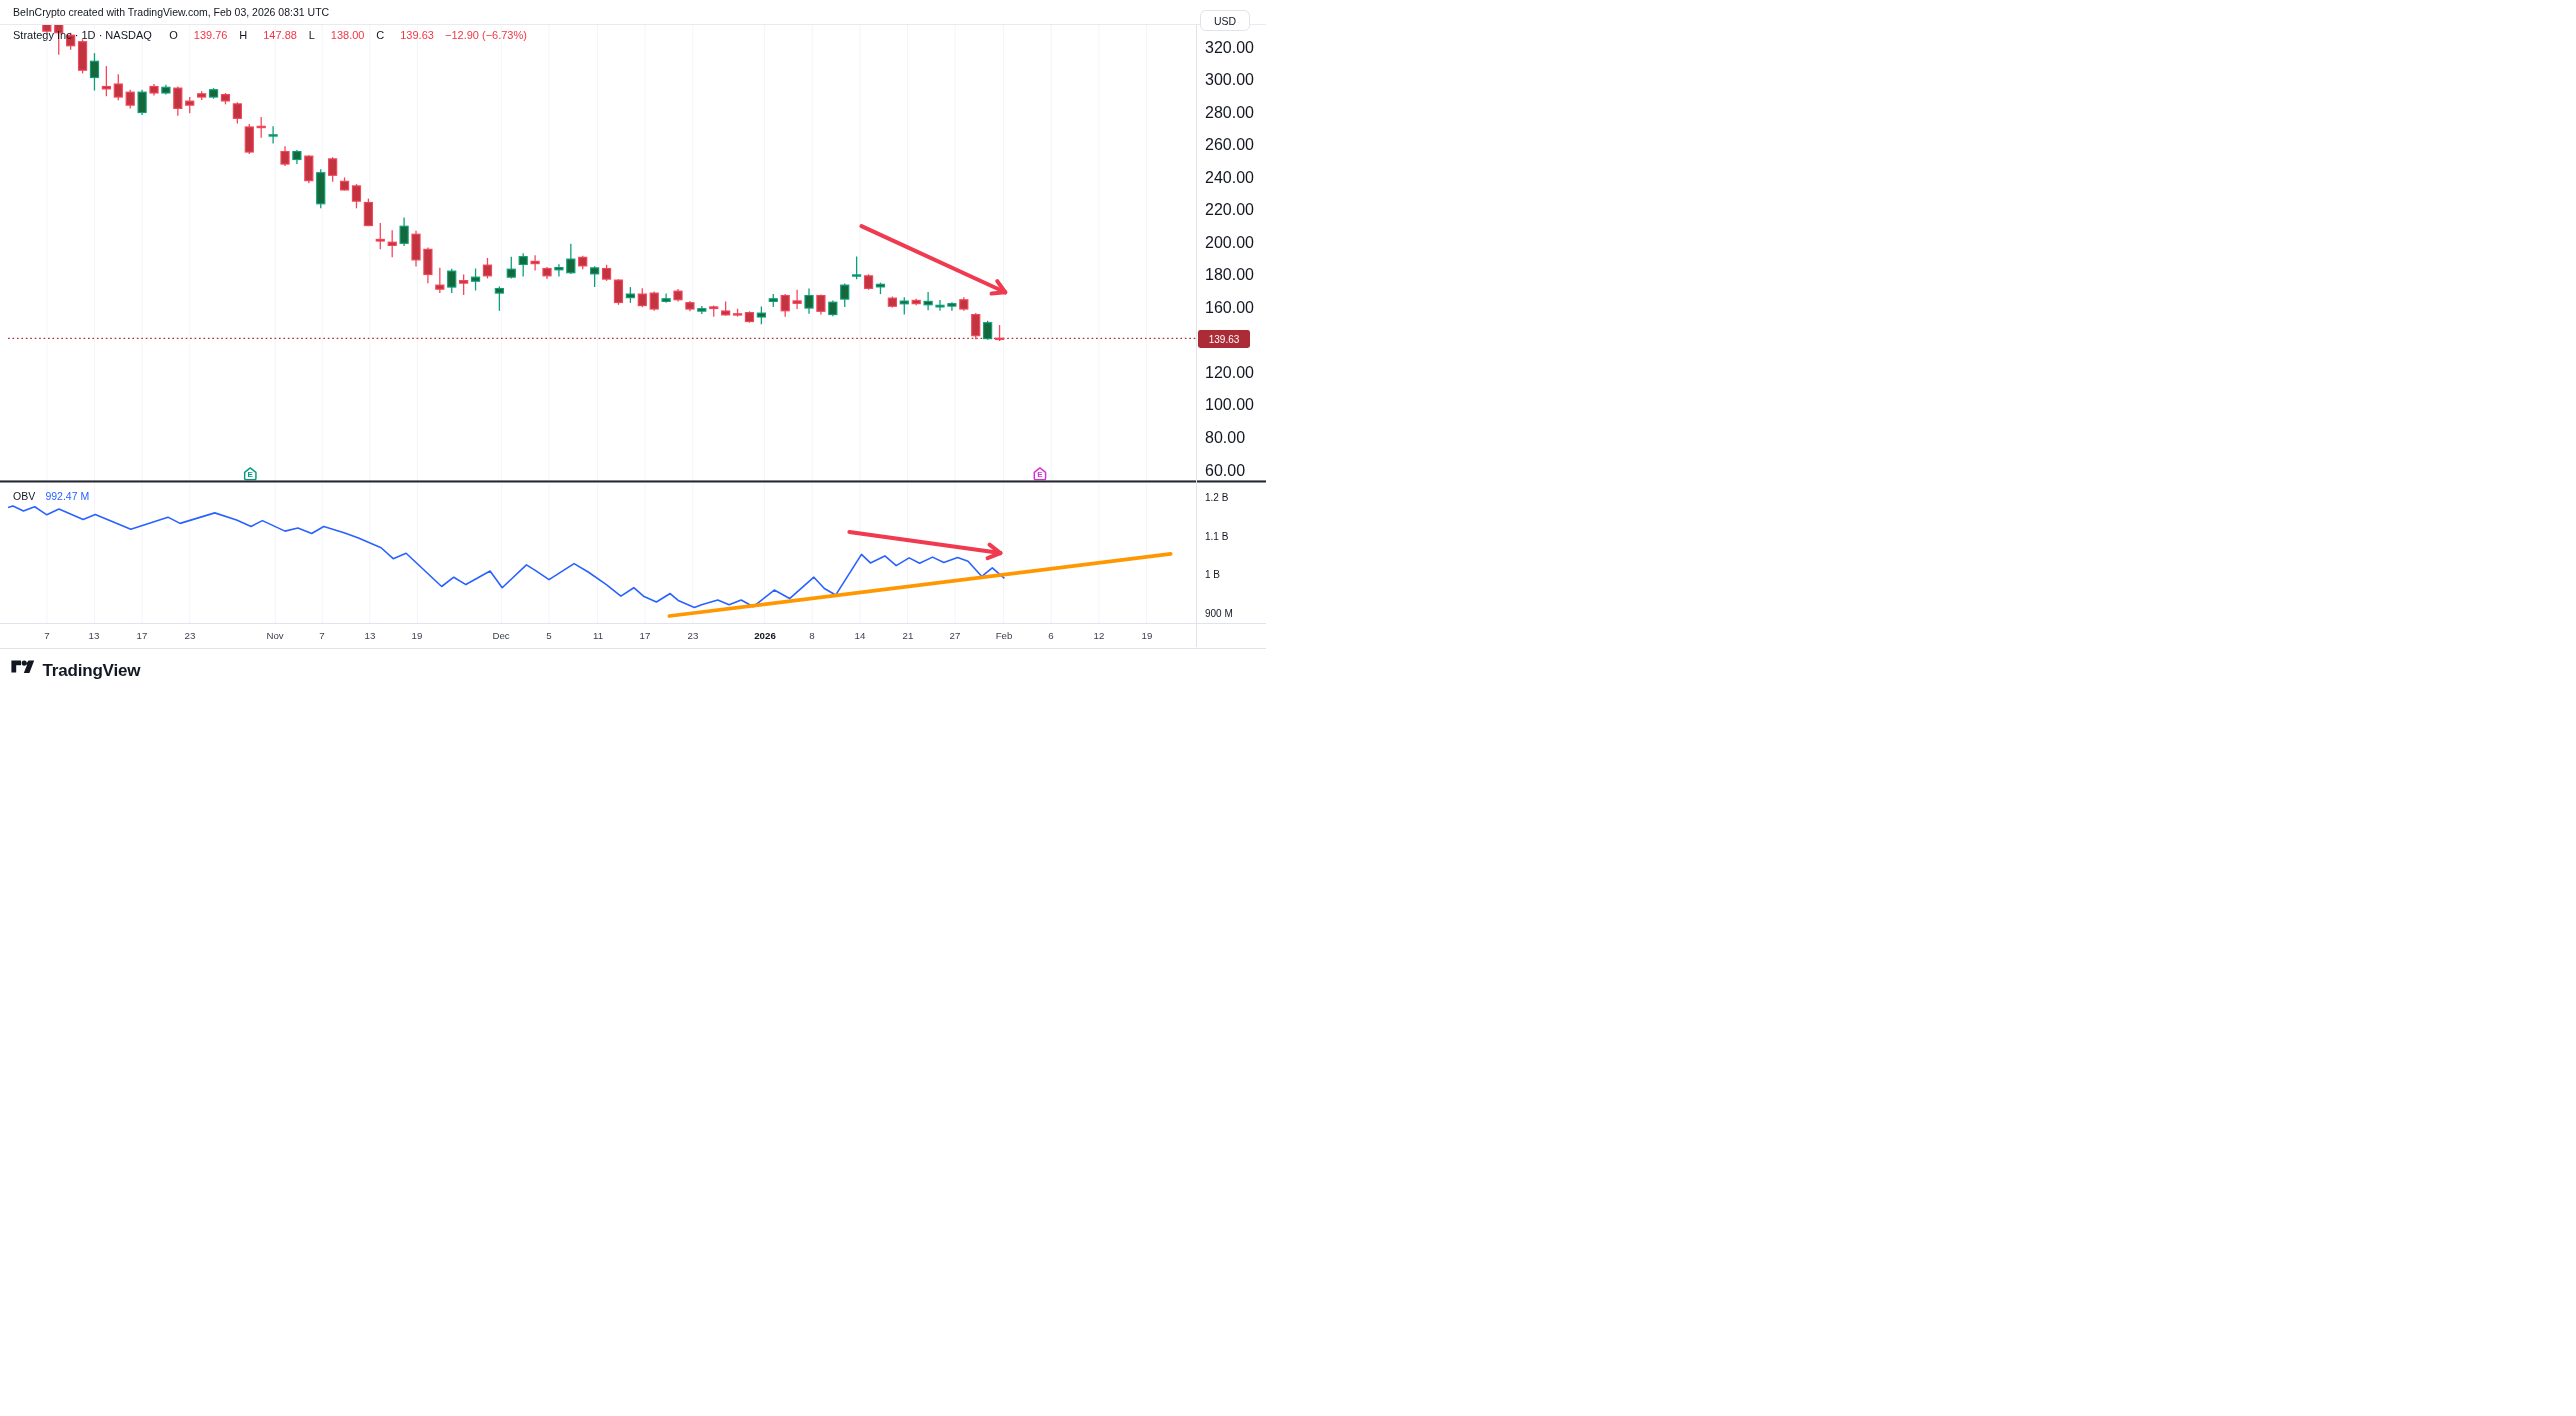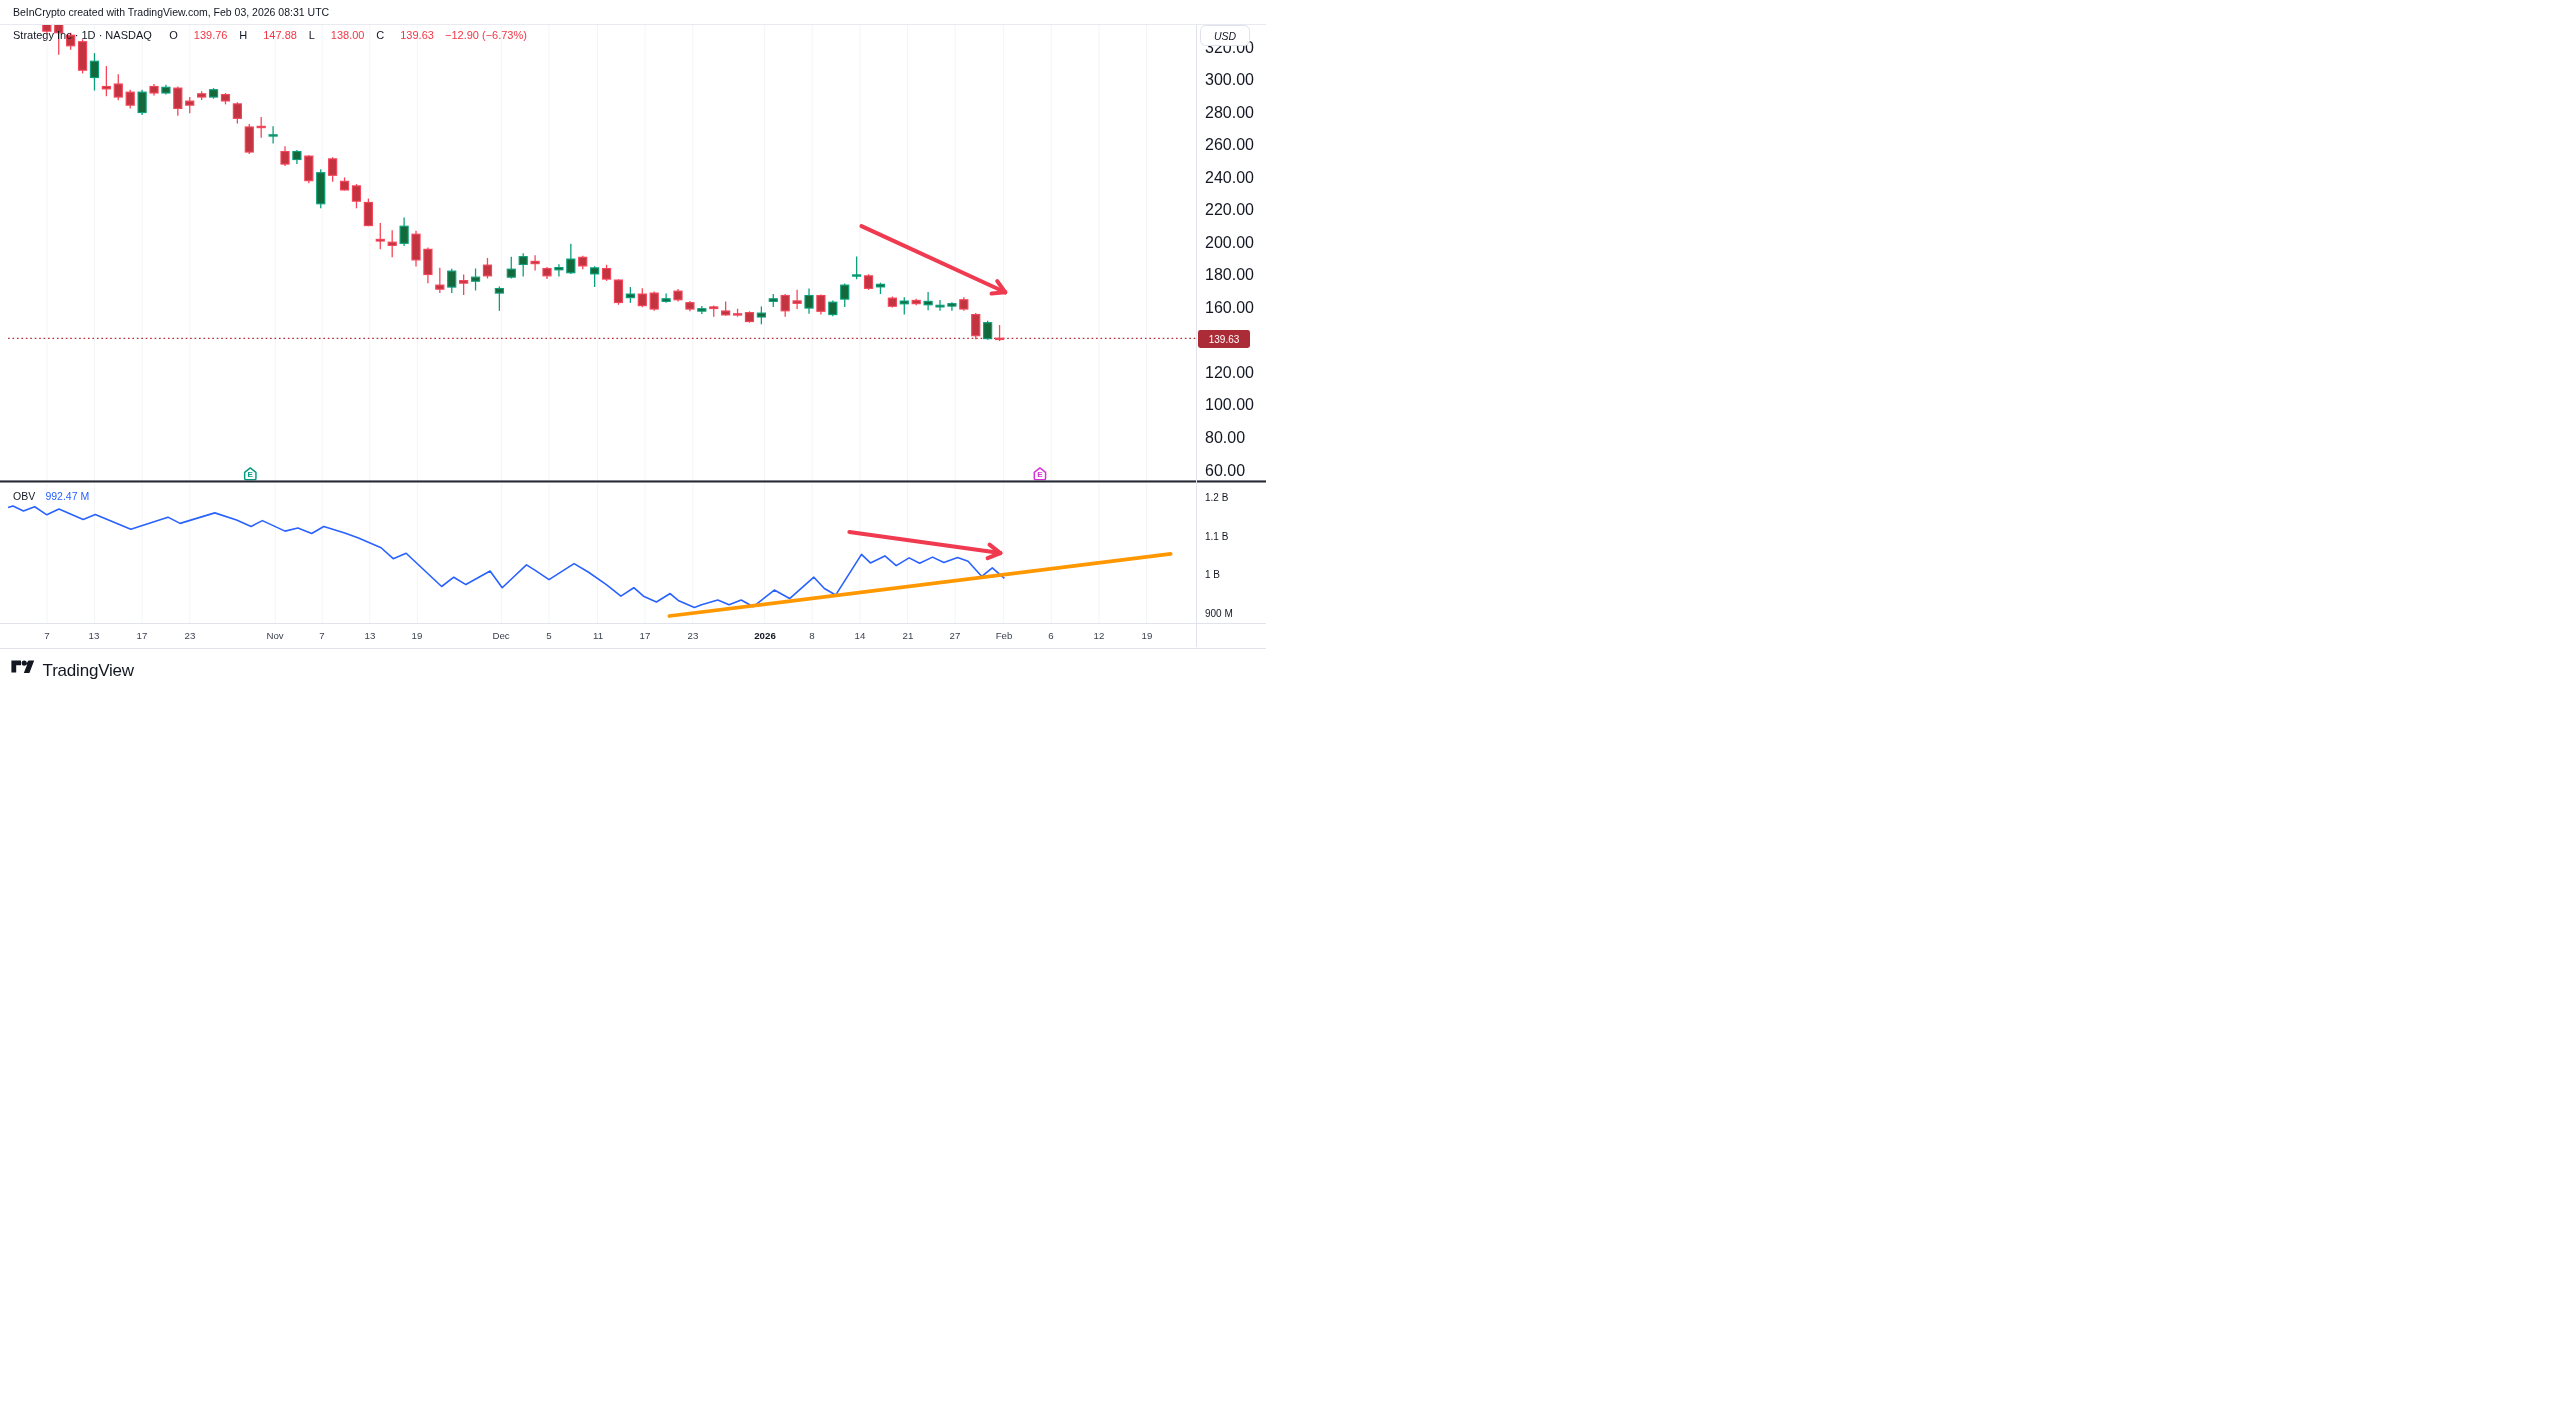--- a/index.html
+++ b/index.html
@@ -12,29 +12,29 @@
   #symbol-line .v{color:#f23645;padding-left:16px;}
   #symbol-line .lab{color:#131722;}
   #symbol-line .chg{color:#f23645;margin-left:8px;}
   #symbol-line .gap{display:inline-block;width:11.3px;}
   #symbol-line .gap2{display:inline-block;width:5.7px;}
   #chart-svg{left:0;top:0;z-index:1;}
   .axis-label{position:absolute;left:1205px;font-size:16px;color:#131722;z-index:2;}
   .obv-axis-label{position:absolute;left:1205px;font-size:10px;color:#131722;z-index:2;}
   .time-label{position:absolute;top:630px;font-size:9.7px;color:#3c4150;transform:translateX(-50%);z-index:2;}
   .time-label.major{font-weight:bold;color:#131722;}
-  #usd-button{left:1200px;top:25px;width:48px;height:19.4px;background:#fff;border:0.8px solid #e0e3eb;
-      border-radius:5.7px;font-size:10.5px;color:#131722;display:flex;align-items:center;justify-content:center;z-index:6;font-style:italic;}
+  #usd-button{left:1200px;top:10px;width:48px;height:19.4px;background:#fff;border:0.8px solid #e0e3eb;
+      border-radius:5.7px;font-size:10.5px;color:#131722;display:flex;align-items:center;justify-content:center;z-index:6;}
   #last-price-badge{left:1198px;top:329px;width:52px;height:18px;background:#ab2c36;color:#fff;
       font-size:10px;border-radius:2.4px;display:flex;align-items:center;justify-content:center;z-index:3;}
   #obv-legend{left:13px;top:490px;font-size:10.5px;z-index:3;}
   #obv-legend .nm{color:#131722;margin-right:7.3px;}
   #obv-legend .vl{color:#2962ff;}
   #logo{left:11.3px;top:660px;display:flex;align-items:center;gap:7.3px;z-index:3;}
-  #logo-text{font-size:17px;font-weight:normal;color:#131722;letter-spacing:-0.2px;}
+  #logo-text{font-size:17px;font-weight:bold;color:#131722;letter-spacing:-0.2px;}
   .sep-line{background:#e0e3eb;z-index:2;}
 </style>
 </head>
 <body>
 
 <div id="app">
 
   <div id="credit-bar" class="abs"></div>
   <div id="credit-text" class="abs">BeInCrypto created with TradingView.com, Feb 03, 2026 08:31 UTC</div>
 

